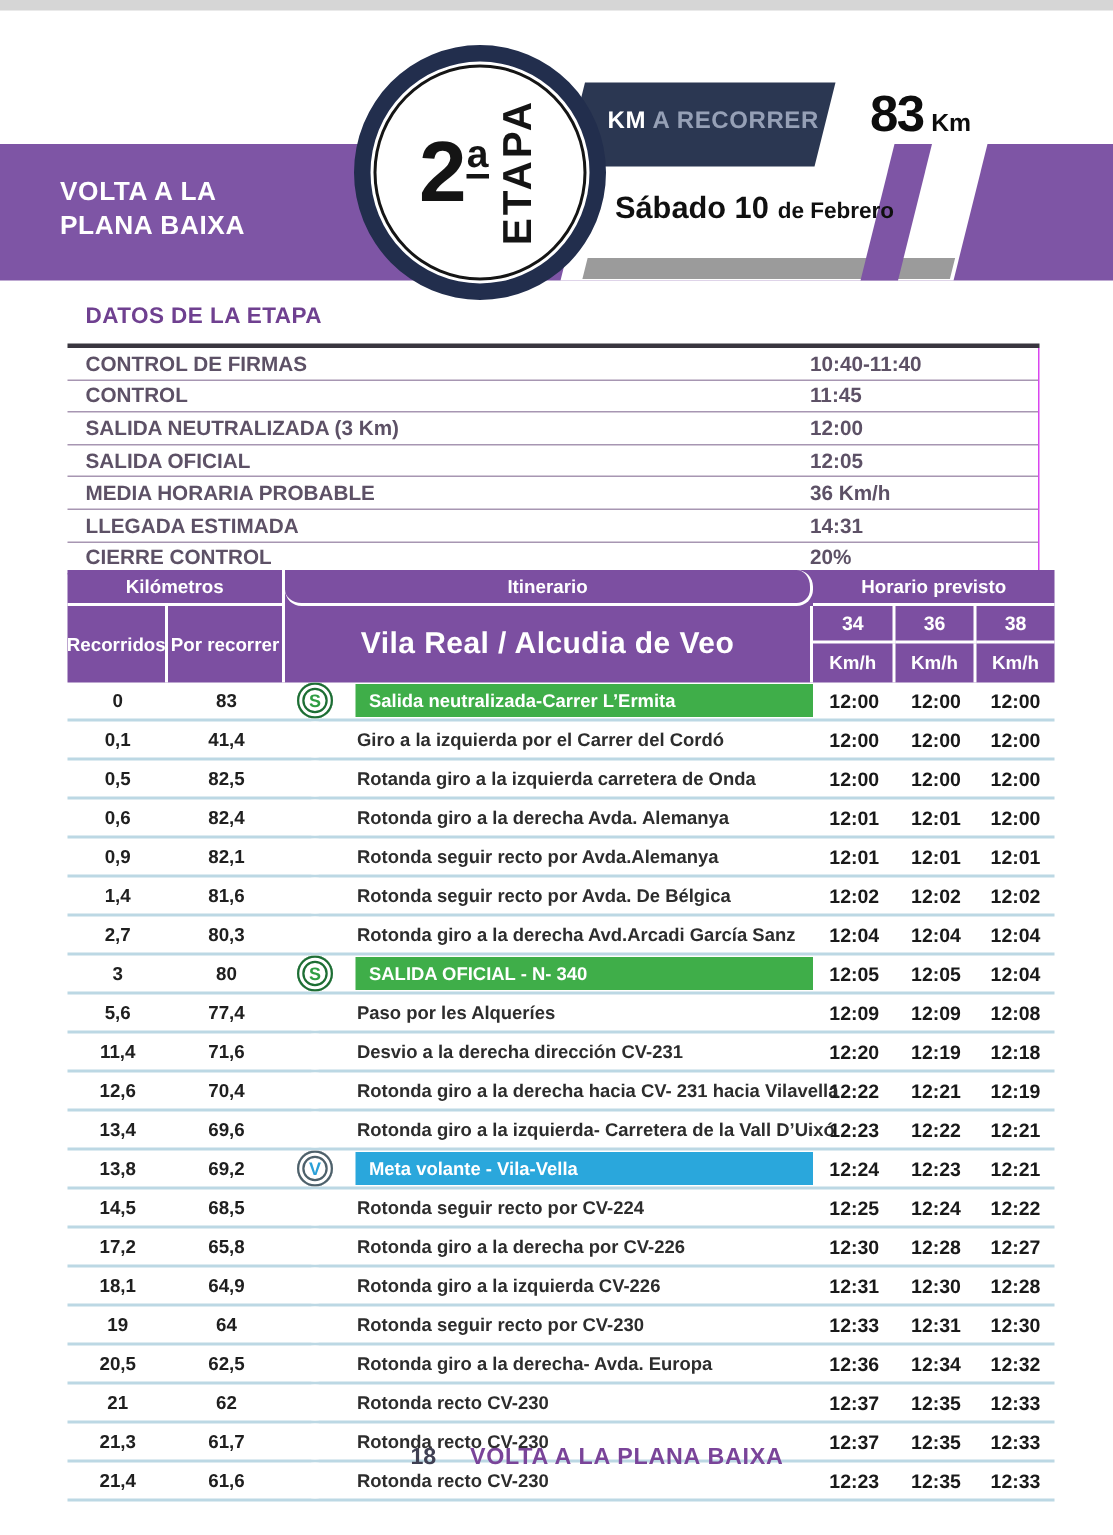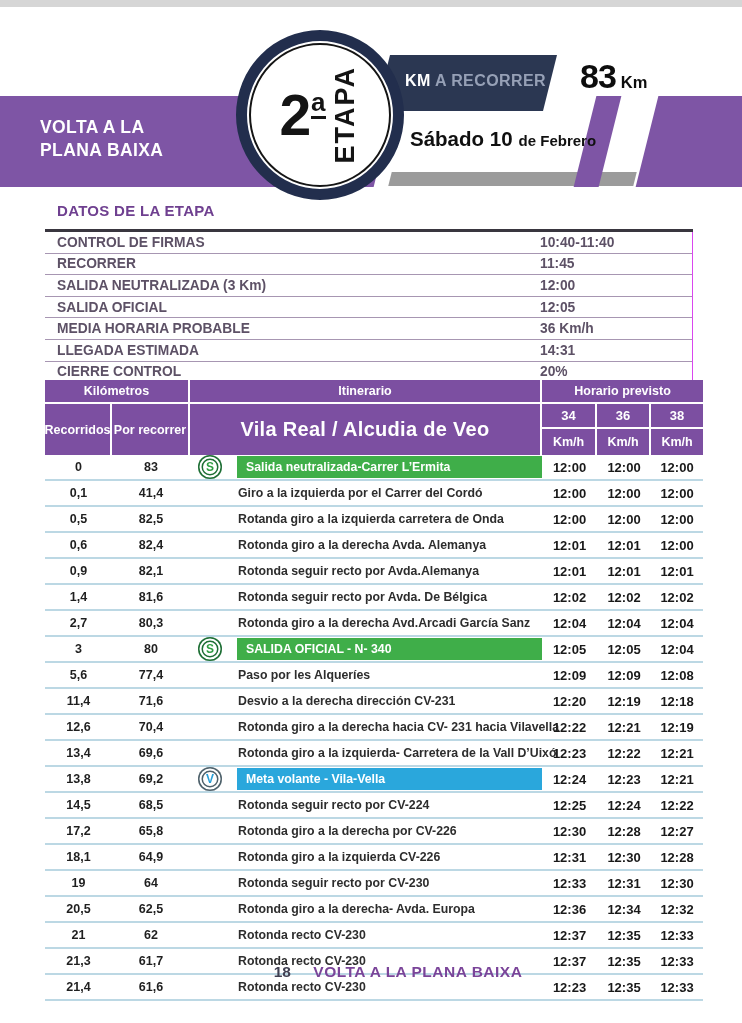--- a/index.html
+++ b/index.html
@@ -49,21 +49,21 @@
   .drow .dlabel{padding-left:12px;flex:0 0 483px;}
   
   .tbl-header{position:absolute;left:45px;top:380px;width:658px;height:75px;background:var(--tblpurple);
               display:grid;grid-template-columns:67px 78px 352px 55px 54px 52px;grid-template-rows:24px 25px 26px;
               color:#fff;z-index:1;}
   .hcell{display:flex;align-items:center;justify-content:center;box-sizing:border-box;
          border-right:2px solid #fff;border-bottom:2px solid #fff;font-size:12.5px;font-weight:700;}
   .hcell.nr{border-right:none;}
   .hcell.nb{border-bottom:none;}
   .h-kil{grid-column:1/3;grid-row:1;}
-  .h-itin{grid-column:3;grid-row:1;}
+  .h-itin{grid-column:3;grid-row:1;border-radius:11px;}
   .h-hor{grid-column:4/7;grid-row:1;}
   .h-rec{grid-column:1;grid-row:2/4;}
   .h-por{grid-column:2;grid-row:2/4;}
   .h-route{grid-column:3;grid-row:2/4;font-size:20px;letter-spacing:.3px;}
   .h-s34{grid-column:4;grid-row:2;}.h-s36{grid-column:5;grid-row:2;}.h-s38{grid-column:6;grid-row:2;}
   .h-u34{grid-column:4;grid-row:3;}.h-u36{grid-column:5;grid-row:3;}.h-u38{grid-column:6;grid-row:3;}
   .h-s34,.h-s36,.h-s38{font-size:13px;}
   .h-u34,.h-u36,.h-u38{font-size:12.5px;}
   
   .tbl-body{position:absolute;left:45px;top:455px;width:658px;}
@@ -125,21 +125,21 @@
 
   <div class="datos-title">DATOS DE LA ETAPA</div>
   <div class="datos-underline"></div>
   <div class="datos-rows" id="datos-rows">
   <div class="drow">
     <span class="dlabel">CONTROL DE FIRMAS</span>
     <span class="dvalue">10:40-11:40</span>
   </div>
 
   <div class="drow">
-    <span class="dlabel">RECORRER</span>
+    <span class="dlabel">CONTROL</span>
     <span class="dvalue">11:45</span>
   </div>
 
   <div class="drow">
     <span class="dlabel">SALIDA NEUTRALIZADA (3 Km)</span>
     <span class="dvalue">12:00</span>
   </div>
 
   <div class="drow">
     <span class="dlabel">SALIDA OFICIAL</span>

